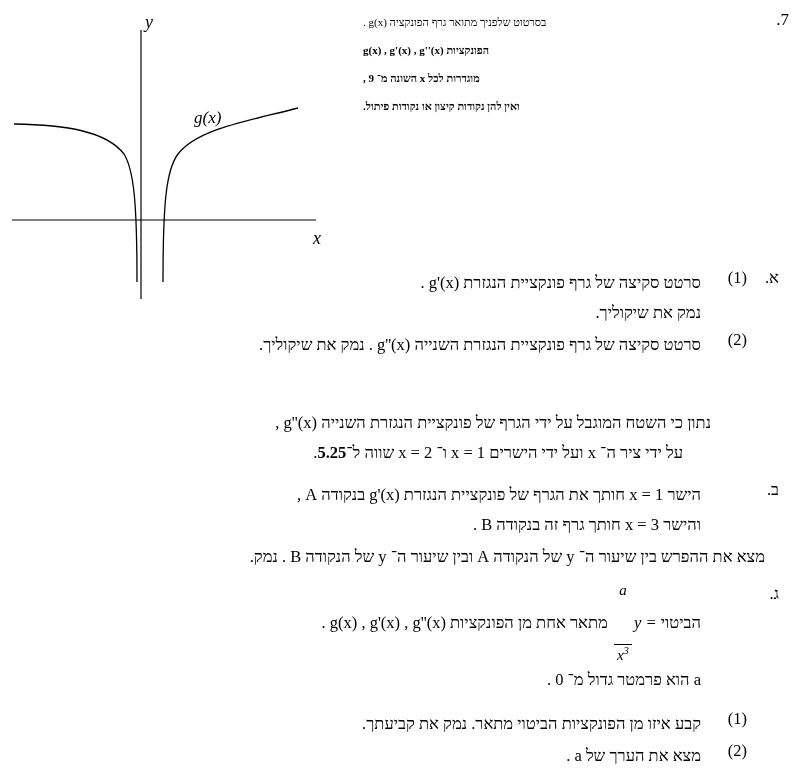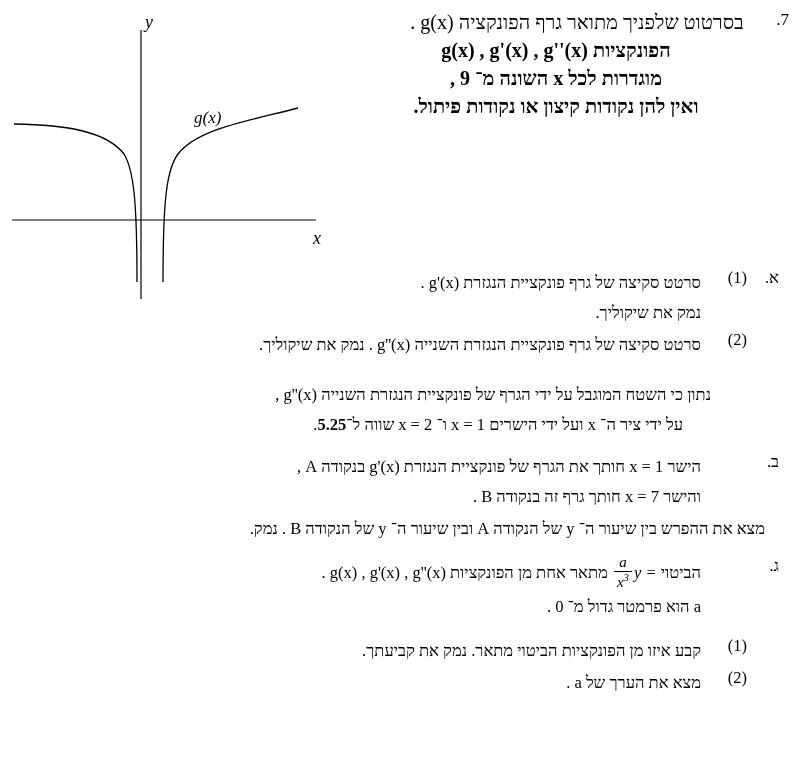--- a/index.html
+++ b/index.html
@@ -28,25 +28,25 @@
     top: 10px;
     right: 14px;
     font-size: 17px;
     direction: rtl;
   }
 
   
   .intro {
     position: absolute;
     top: 8px;
-    right: 26px;
+    right: 40px;
     width: 400px;
     direction: rtl;
-    text-align: center;
-    font-size: 20px;
+    text-align: left;
+    font-size: 11px;
     line-height: 28px;
   }
   .intro .line { white-space: nowrap; }
   .intro .line.ind2 { padding-right: 42px; font-weight: bold; }
 
   
   .m {
     direction: ltr;
     unicode-bidi: isolate;
     font-family: "Liberation Serif", serif;
@@ -106,21 +106,21 @@
     text-align: right;
     padding-left: 6px;
   }
   .row .txt {
     flex: 1 1 auto;
     line-height: 30px;
   }
   .line2 {
     line-height: 30px;
   }
-  .pad-right-40 { padding-right: 68px; }
+  .pad-right-40 { padding-right: 68px; margin-top: 28px; }
   .pad-right-70 { padding-right: 96px; }
   .spacer-sm { height: 12px; }
   .spacer-md { height: 18px; }
 
   .nowrap { white-space: nowrap; }
 
   
   .frac {
     display: inline-block;
     vertical-align: middle;
@@ -135,20 +135,21 @@
   .frac .num {
     display: block;
     font-size: 15px;
     padding: 0 3px;
   }
   .frac .den {
     display: block;
     font-size: 15px;
     border-top: 1px solid #000;
     padding: 0 3px;
+    margin-top: 45px;
   }
   sup { font-size: 0.72em; }
 </style>
 </head>
 <body>
 
 <div class="page">
 
   <div class="q-number">7.</div>
 
@@ -201,21 +202,21 @@
       <span>על ידי ציר ה־  x  ועל ידי הישרים  x = 1  ו־  x = 2  שווה ל־</span><span class="mr">5.25</span><span>.</span>
     </div>
 
     <div class="spacer-sm"></div>
 
     <div class="row">
       <div class="tag">ב.</div>
       <div class="sub"></div>
       <div class="txt">
         <div>הישר  x = 1  חותך את הגרף של פונקציית הנגזרת  g'(x)  בנקודה  A ,</div>
-        <div>והישר  x = 7  חותך גרף זה בנקודה  B .</div>
+        <div>והישר  x = 3  חותך גרף זה בנקודה  B .</div>
       </div>
     </div>
     <div class="line2" style="padding-right:14px;">מצא את ההפרש בין שיעור ה־  y  של הנקודה  A  ובין שיעור ה־  y  של הנקודה  B .  נמק.</div>
 
     <div class="spacer-sm"></div>
 
     <div class="row">
       <div class="tag">ג.</div>
       <div class="sub"></div>
       <div class="txt">

